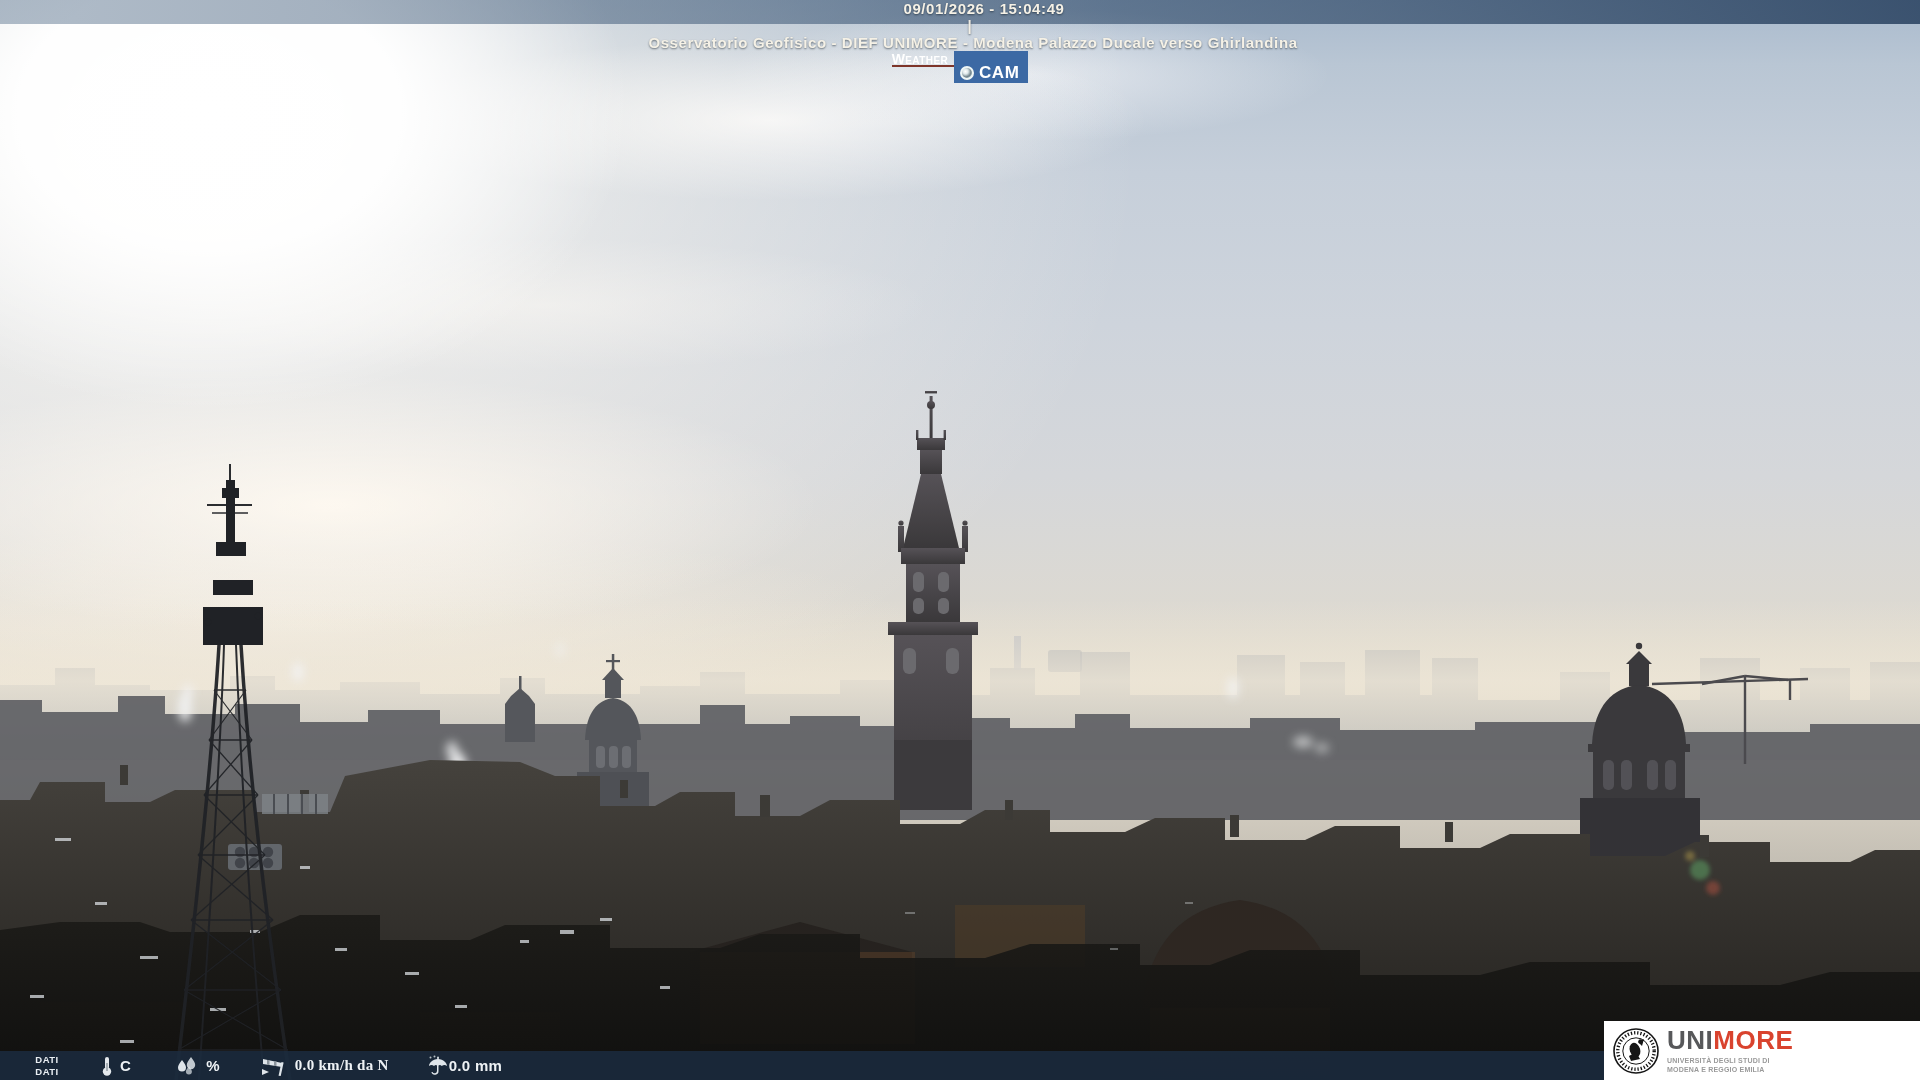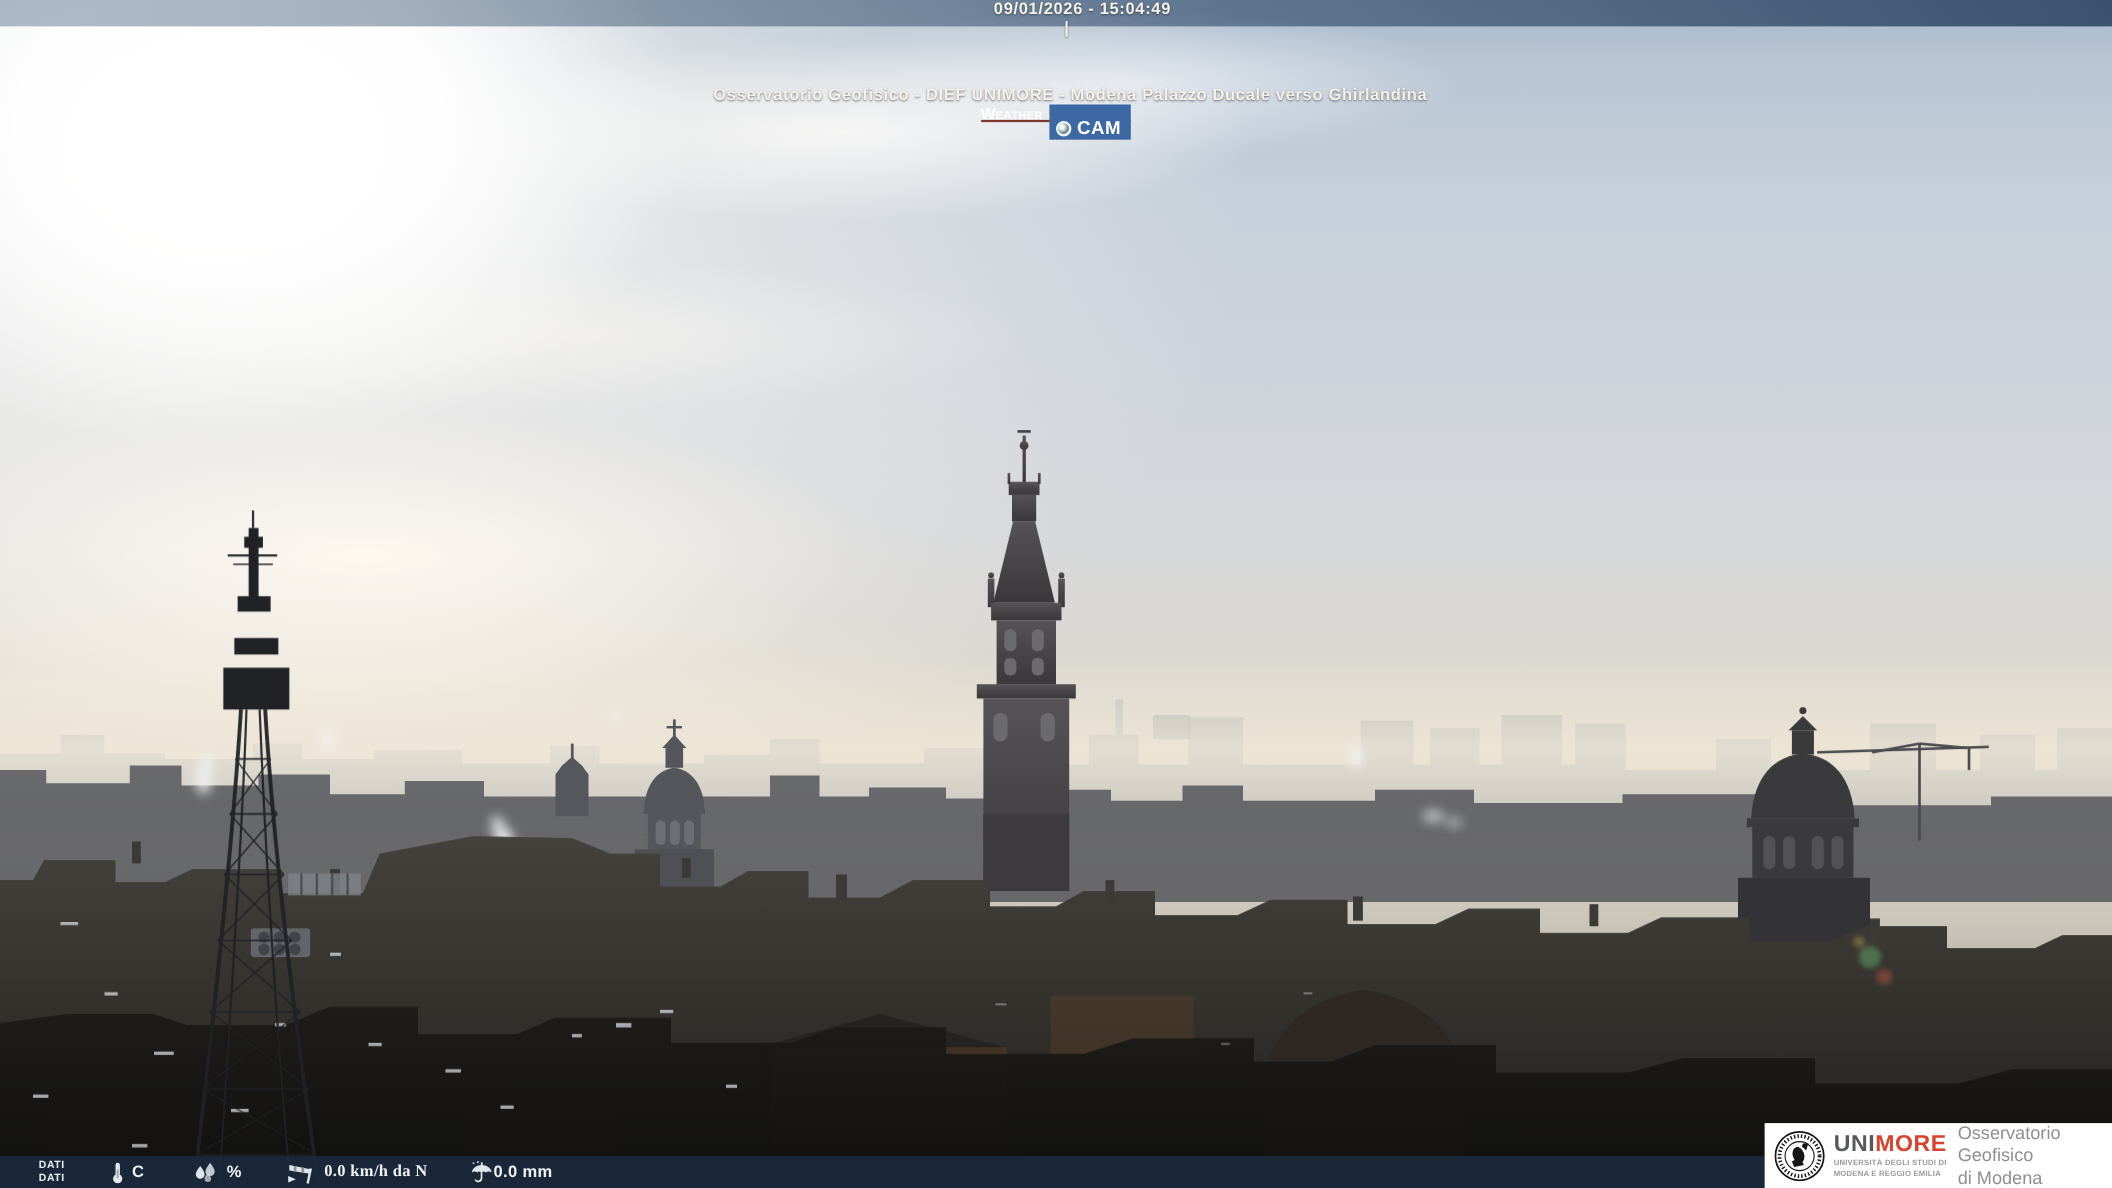--- a/index.html
+++ b/index.html
@@ -26,21 +26,21 @@
   .top-bar{
     position:absolute;top:0;left:0;right:0;height:24px;
     background:linear-gradient(90deg, rgba(70,98,128,.42) 0%, rgba(50,78,110,.52) 40%, rgba(40,66,97,.66) 72%, rgba(34,59,90,.82) 100%);
     display:flex;align-items:center;
     color:#f5f1e6;font-size:15px;font-weight:700;letter-spacing:.6px;
     text-shadow:0 1px 2px rgba(10,20,30,.55);
     z-index:5;white-space:nowrap;flex-direction:column;
   }
   .top-bar .datetime{margin-left:48px;}
   .top-bar .sep{margin-left:20px;opacity:.95;}
-  .top-bar .cam-title{margin-left:26px;margin-top:44px;}
+  .top-bar .cam-title{margin-left:26px;}
   .top-bar .spacer{flex:1;}
   .wc-logo{display:flex;align-items:flex-start;height:16px;border-bottom:2px solid #7e352a;}
   .wc-word{display:flex;align-items:center;font-variant:small-caps;font-size:14px;font-weight:700;letter-spacing:.4px;color:#fff;text-shadow:none;padding-right:6px;}
   .wc-box{display:flex;align-items:center;background:#3c69a4;padding:12px 9px 0 6px;gap:5px;}
   .wc-circle{
     width:14px;height:14px;border-radius:50%;
     background:radial-gradient(circle at 35% 35%, #ffffff 0%, #dfe9ea 28%, #6d8089 60%, #9fb4ba 75%, #eef5f6 82%);
     border:2px solid #eef6f6;
   }
   .wc-cam{font-size:17px;font-weight:800;color:#fff;letter-spacing:.5px;text-shadow:none;}
@@ -59,21 +59,21 @@
   .m-drops{margin-left:44px;} .m-pct{margin-left:7px;}
   .m-sock{margin-left:40px;}  .m-wind{margin-left:9px;font-family:Liberation Serif, serif;}
   .m-umb{margin-left:38px;}   .m-rain{margin-left:0;}
   
   .brand-box{
     position:absolute;right:0;bottom:0;width:316px;height:59px;background:#ffffff;
     display:flex;align-items:center;z-index:6;padding-left:9px;
   }
   .seal{flex:0 0 auto;}
   .uni-block{margin-left:8px;flex:0 0 auto;}
-  .uni-word{font-size:21px;font-weight:700;letter-spacing:.5px;line-height:1;}
+  .uni-word{font-size:26px;font-weight:700;letter-spacing:.5px;line-height:1;}
   .uni-word .g{color:#57585a;} .uni-word .r{color:#d9432e;}
   .uni-sub{margin-top:3px;font-size:7px;font-weight:700;color:#9a9a9a;letter-spacing:.2px;line-height:1.35;}
   .org-block{margin-left:10px;font-size:16.5px;color:#8f8f8f;line-height:1.25;}
 </style>
 </head>
 <body>
 
 <div class="stage">
 
   <div class="sky"></div>
@@ -392,19 +392,15 @@
     </svg>
     <div class="uni-block">
       <div class="uni-word">
         <span class="g">UNI</span><span class="r">MORE</span>
       </div>
       <div class="uni-sub">
         <div>UNIVERSITÀ DEGLI STUDI DI</div>
         <div>MODENA E REGGIO EMILIA</div>
       </div>
     </div>
-    <div class="org-block">
-      <div>Osservatorio Geofisico</div>
-      <div>di Modena</div>
-    </div>
   </div>
 
 </div>
 
 </body></html>

